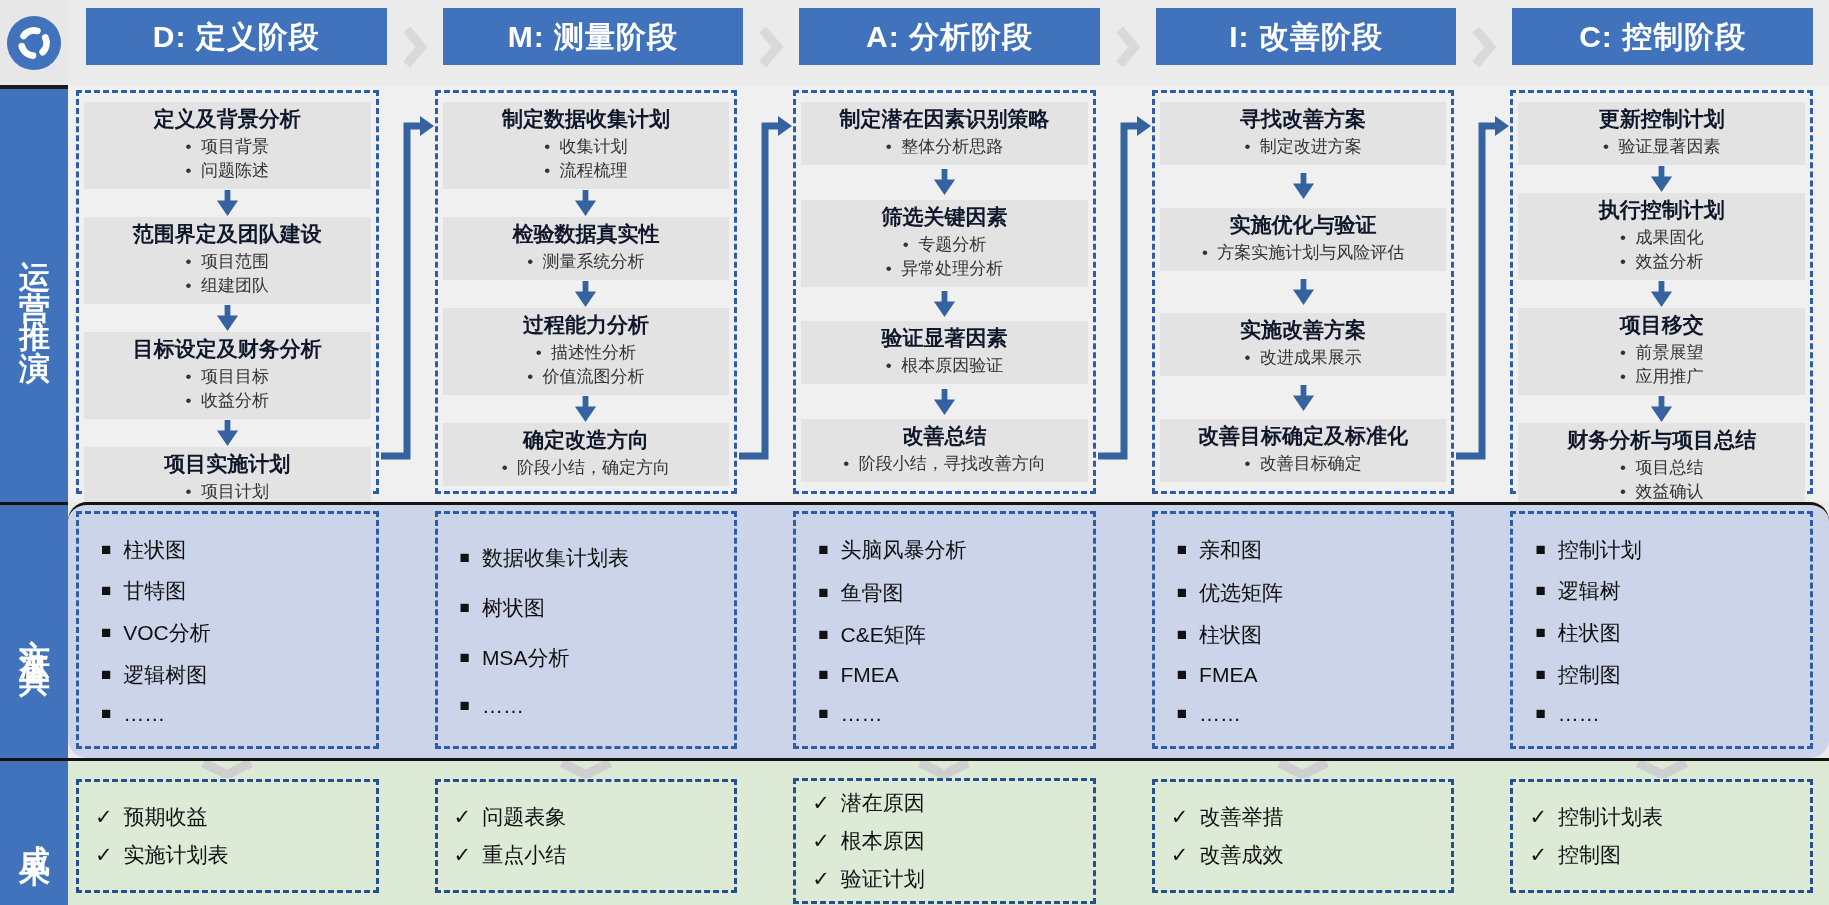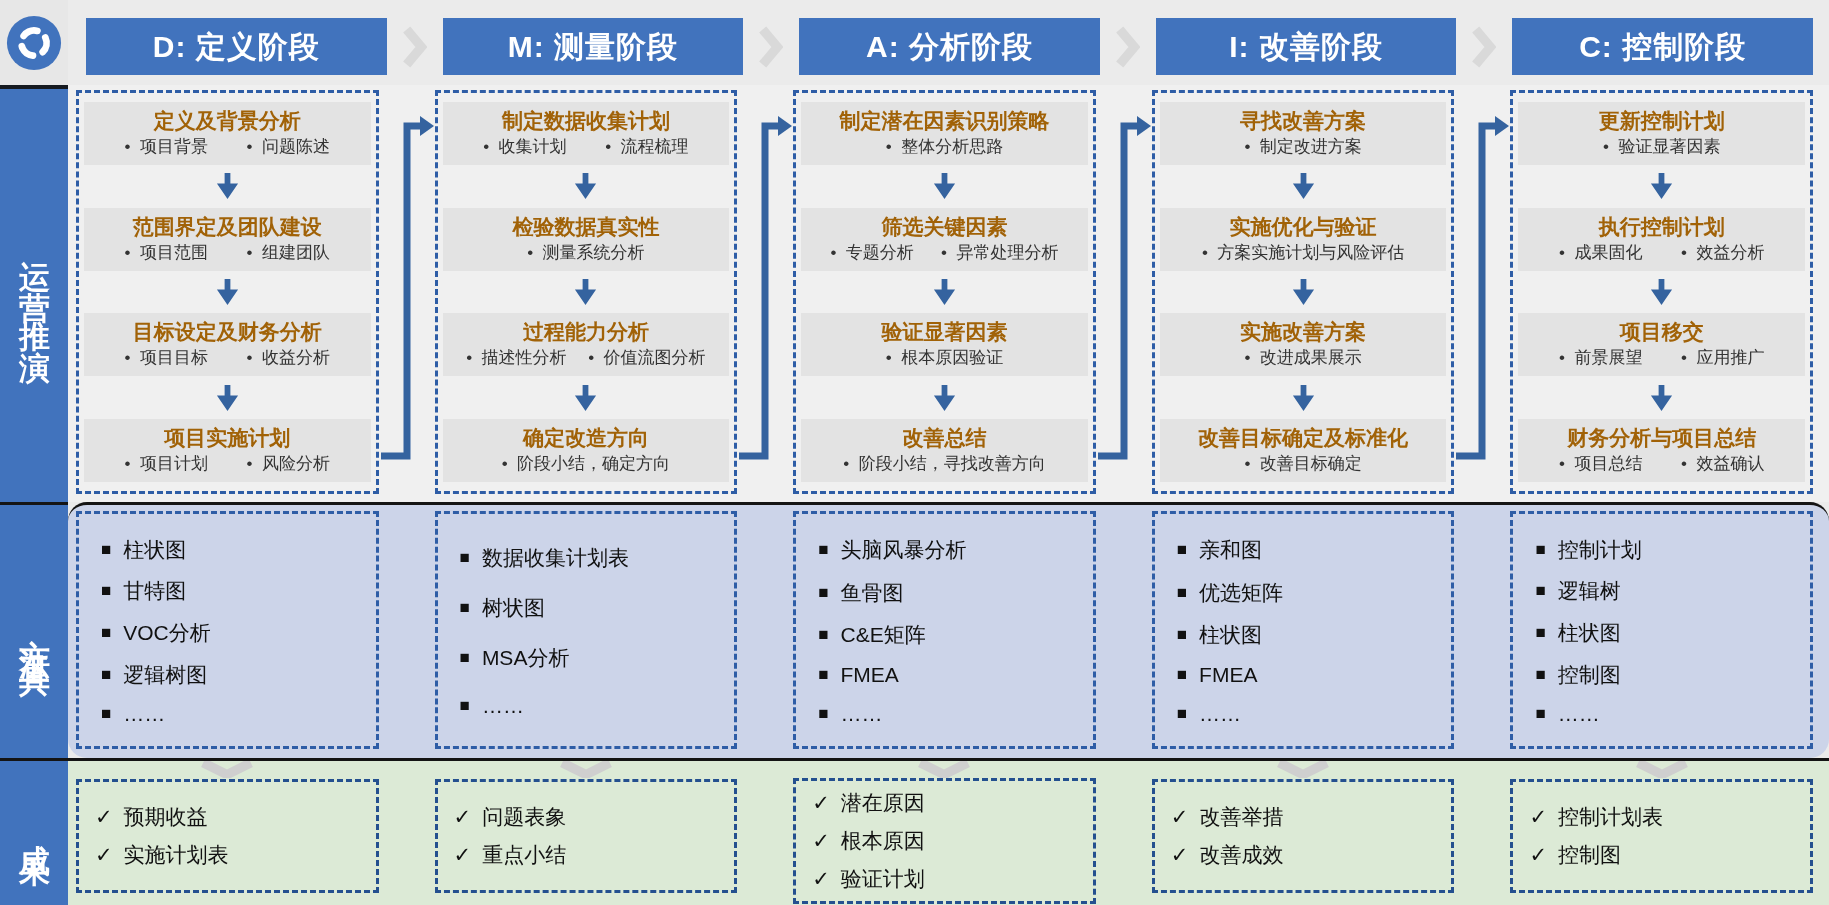--- a/index.html
+++ b/index.html
@@ -22,41 +22,41 @@
   .logo-cell svg { display:block; }
   .rail { background:#4173bd; display:flex; align-items:center; justify-content:center; }
   .rail.top { border-top:4px solid #161a20; }
   .rail.mid, .rail.bot { border-top:3px solid #141414; }
   .vlabel { writing-mode:vertical-rl; text-orientation:upright; color:#fff; font-weight:bold; font-size:31px; }
   .v1 { letter-spacing:30px; }
   .v2 { letter-spacing:9px; }
   .v3 { letter-spacing:13px; }
 
   
-  .header-row { background:#ebebeb; display:flex; align-items:center; padding:8px 16px 0 18px; }
+  .header-row { background:#ebebeb; display:flex; padding:8px 16px 0 18px; }
   .phase-header {
     flex:1; background:#4173bd; color:#fff; font-weight:bold;
     font-size:30px; text-align:center; height:57px; line-height:57px;
     letter-spacing:1px;
   }
   .hgap { width:56px; display:flex; align-items:center; justify-content:center; }
   .hgap svg { display:block; }
 
   
   .flow-band { background:#f0f0f0; display:flex; padding:5px 16px 8px 8px; }
   .fcol {
     flex:1; border:3px dashed #2e5da6;
     display:flex; flex-direction:column; justify-content:space-between;
     padding:9px 5px;
   }
   .fgap { width:56px; }
   .fgap svg { display:block; width:56px; height:100%; }
   .step { background:#e3e3e3; padding:5px 2px 6px; text-align:center; }
-  .step-title { font-size:21px; font-weight:bold; line-height:28px; color:#a16207; }
-  .step-bullets { display:flex; justify-content:space-evenly; font-size:17px; color:#333; line-height:24px; }
+  .step-title { font-size:21px; font-weight:bold; line-height:28px; color:#0f172a;font-family:Liberation Mono, monospace; }
+  .step-bullets { display:flex; justify-content:space-evenly; font-size:17px; color:#333; line-height:24px;flex-direction:column; }
   .bullet::before { content:"•\00a0\00a0"; color:#333; }
   .step-arrow { text-align:center; line-height:0; margin:1px 0; }
   .step-arrow svg { display:inline-block; }
 
   
   .tools-band { background:#ccd4e9; border-top:3px solid #141414; display:flex; padding:6px 16px 9px 8px;border-radius:19px; }
   .tcol {
     flex:1; border:3px dashed #2e5da6;
     padding:8px 22px 6px;
     display:flex; flex-direction:column; justify-content:space-evenly;

